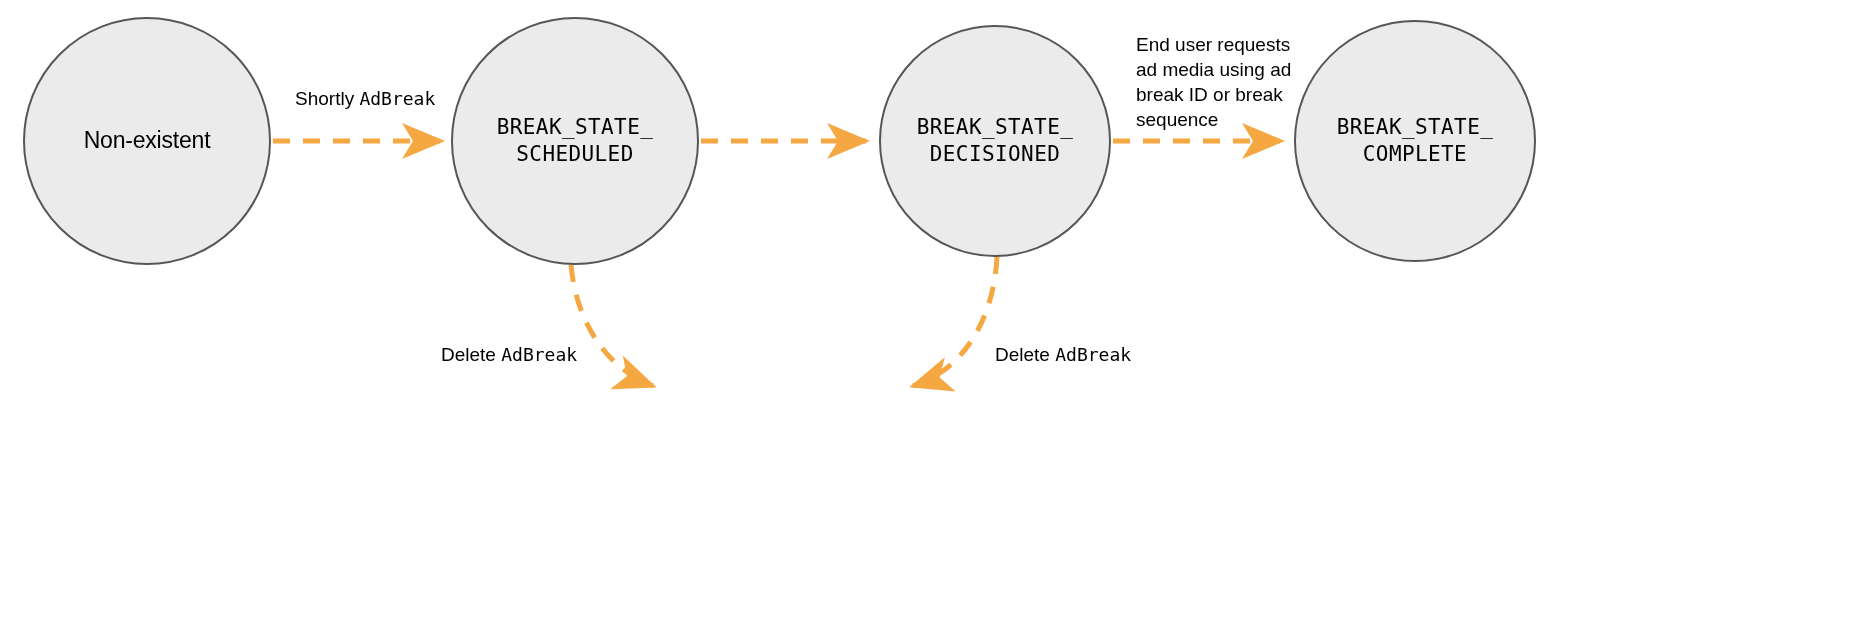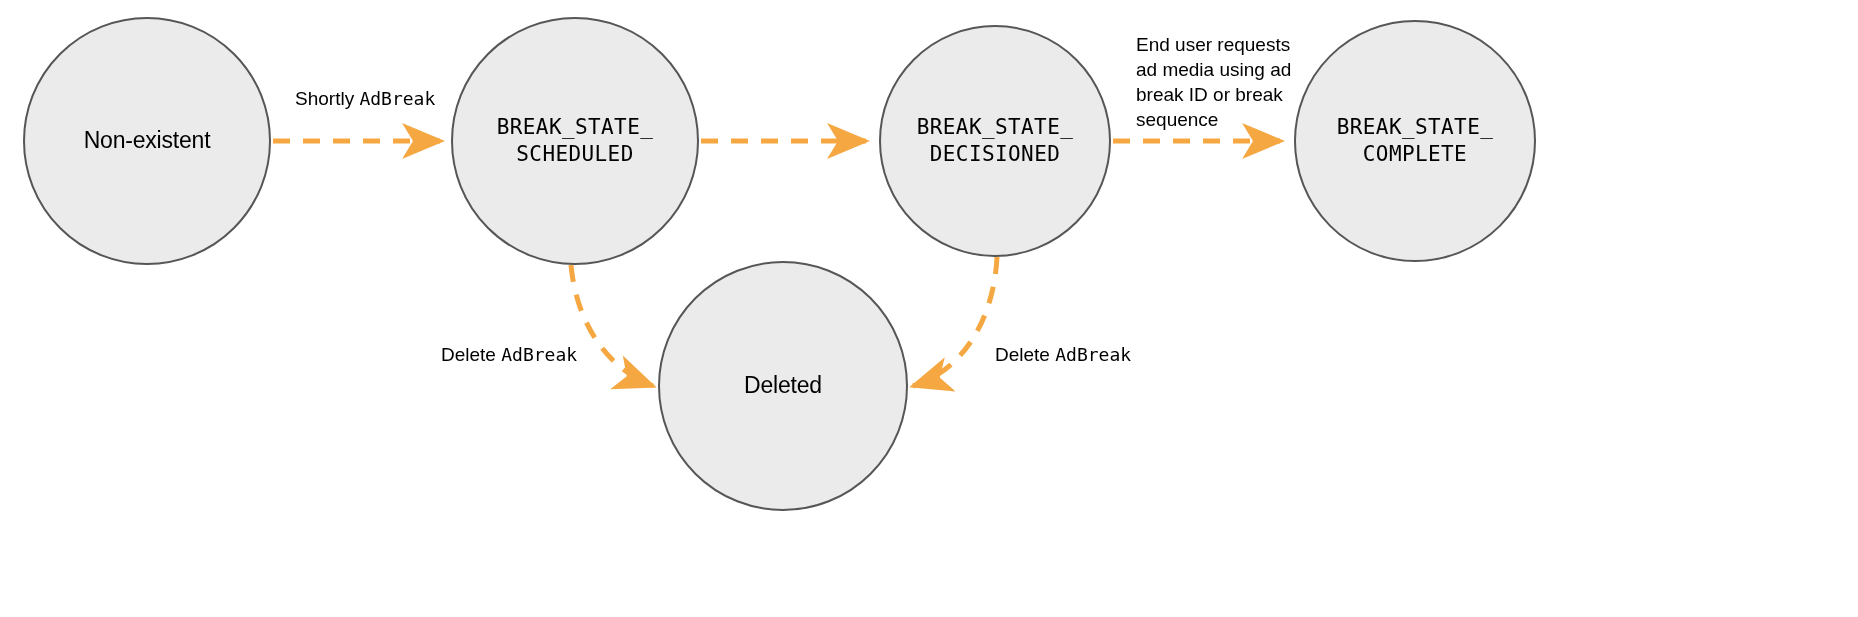--- a/index.html
+++ b/index.html
@@ -117,23 +117,20 @@
   <div class="state-node" style="left:879px; top:25px; width:232px; height:232px;">
     <div class="state-label mono">BREAK_STATE_
 DECISIONED</div>
   </div>
 
   <div class="state-node" style="left:1294px; top:20px; width:242px; height:242px;">
     <div class="state-label mono">BREAK_STATE_
 COMPLETE</div>
   </div>
 
-  <div class="state-node" style="left:658px; top:261px; width:250px; height:250px;">
-    <div class="state-label sans">Deleted</div>
-  </div>
 
   <div class="edge-label align-left" style="left:295px; top:86px;"><span class="lbl-line"><span class="seg-sans">Shortly </span><span class="seg-mono">AdBreak</span></span></div>
 
 
   <div class="edge-label align-left" style="left:1136px; top:32px;"><span class="lbl-line"><span class="seg-sans">End user requests</span></span><span class="lbl-line"><span class="seg-sans">ad media using ad</span></span><span class="lbl-line"><span class="seg-sans">break ID or break</span></span><span class="lbl-line"><span class="seg-sans">sequence</span></span></div>
 
   <div class="edge-label align-left" style="left:441px; top:342px;"><span class="lbl-line"><span class="seg-sans">Delete </span><span class="seg-mono">AdBreak</span></span></div>
 
   <div class="edge-label align-left" style="left:995px; top:342px;"><span class="lbl-line"><span class="seg-sans">Delete </span><span class="seg-mono">AdBreak</span></span></div>
 

